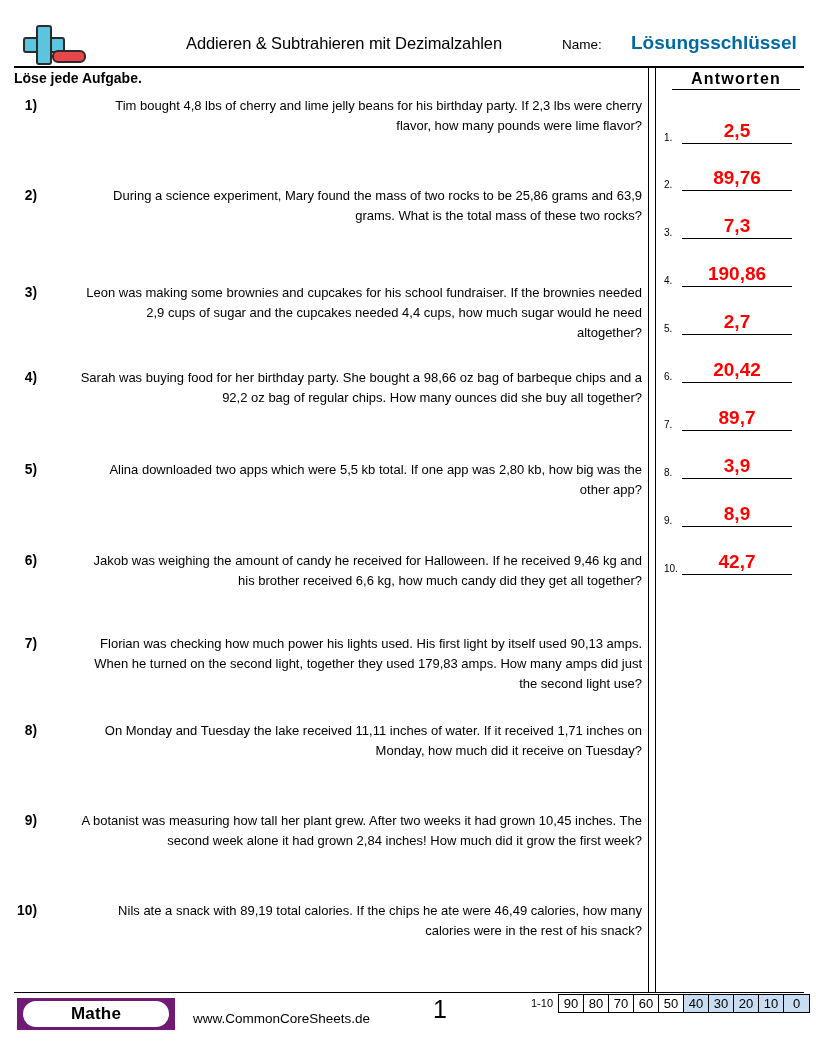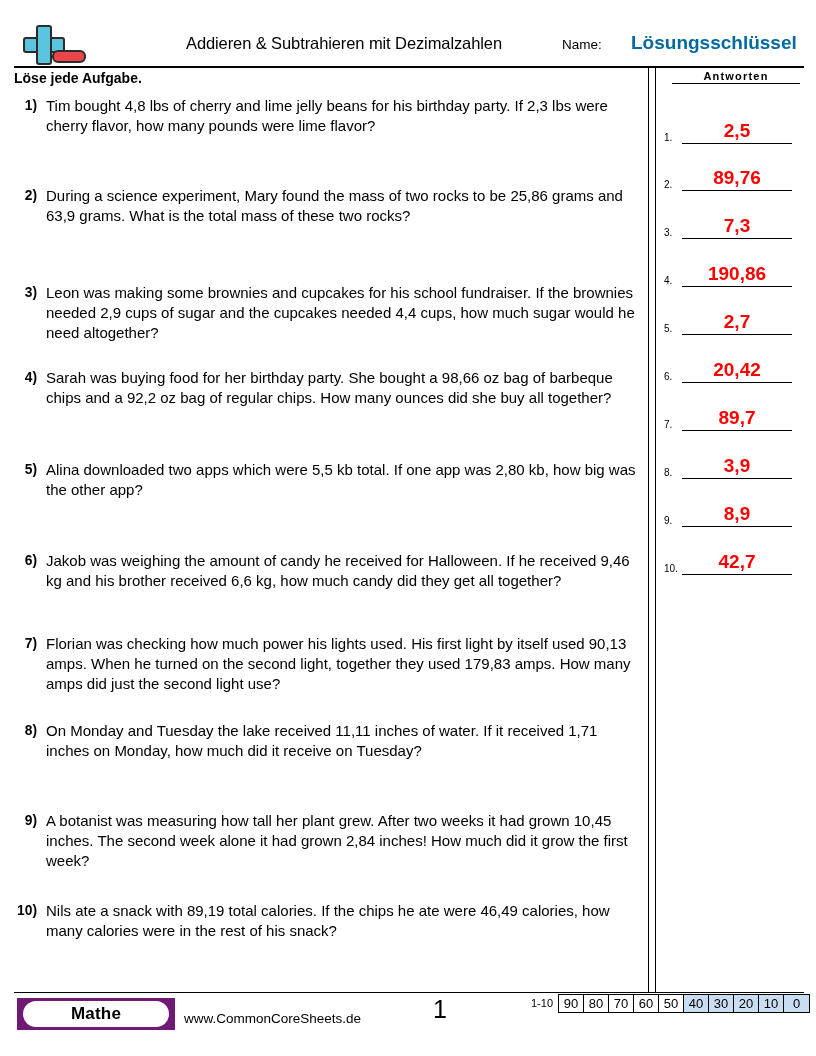--- a/index.html
+++ b/index.html
@@ -151,39 +151,40 @@
     flex: 0 0 32px;
     text-align: right;
     font-size: 13.8px;
     font-weight: bold;
     padding-right: 9px;
     box-sizing: border-box;
     line-height: 20px;
   }
   .q-text {
     flex: 1;
-    font-size: 15px;
+    font-size: 13px;
     line-height: 20px;
-    text-align: left;
+    text-align: right;
+    margin-left: 32px;
   }
 
   
   .answers {
     position: absolute;
     left: 664px;
     top: 70px;
     width: 140px;
   }
   .answers-head {
     position: absolute;
     left: 8px;
     top: 0px;
     width: 128px;
     text-align: center;
-    font-size: 11px;
+    font-size: 16px;
     font-weight: bold;
     letter-spacing: 1.2px;
     border-bottom: 1.6px solid #000;
     padding-bottom: 1px;
   }
   .ans-row {
     position: absolute;
     left: 0;
     width: 140px;
     height: 42px;
@@ -242,21 +243,21 @@
     border-radius: 13px;
     display: flex;
     align-items: center;
     justify-content: center;
     font-size: 17px;
     font-weight: bold;
     letter-spacing: 0.2px;
   }
   .site-url {
     position: absolute;
-    left: 184px;
+    left: 193px;
     top: 1011px;
     font-size: 13.5px;
   }
   .page-num {
     position: absolute;
     left: 410px;
     top: 995px;
     width: 60px;
     text-align: center;
     font-size: 25px;

